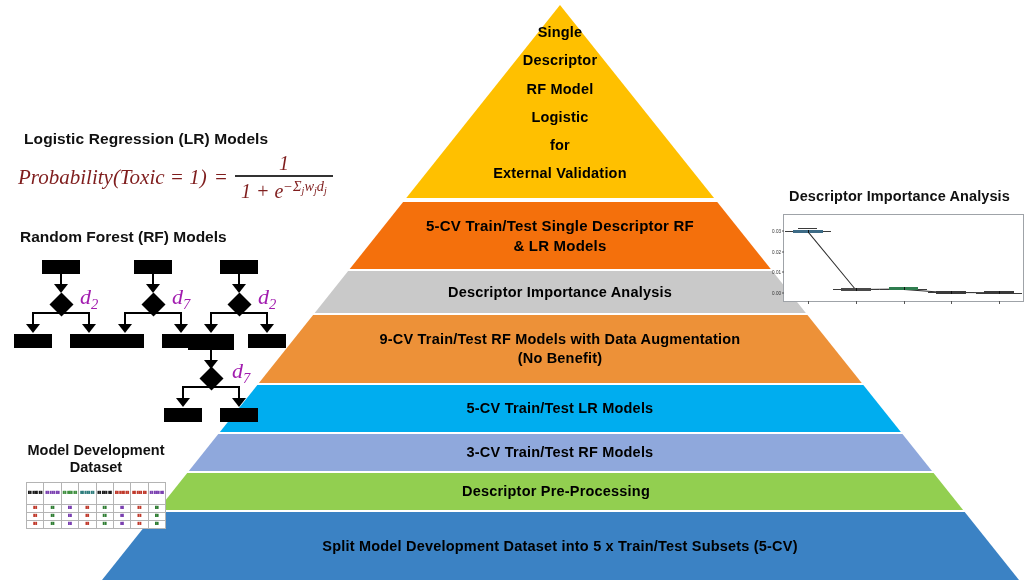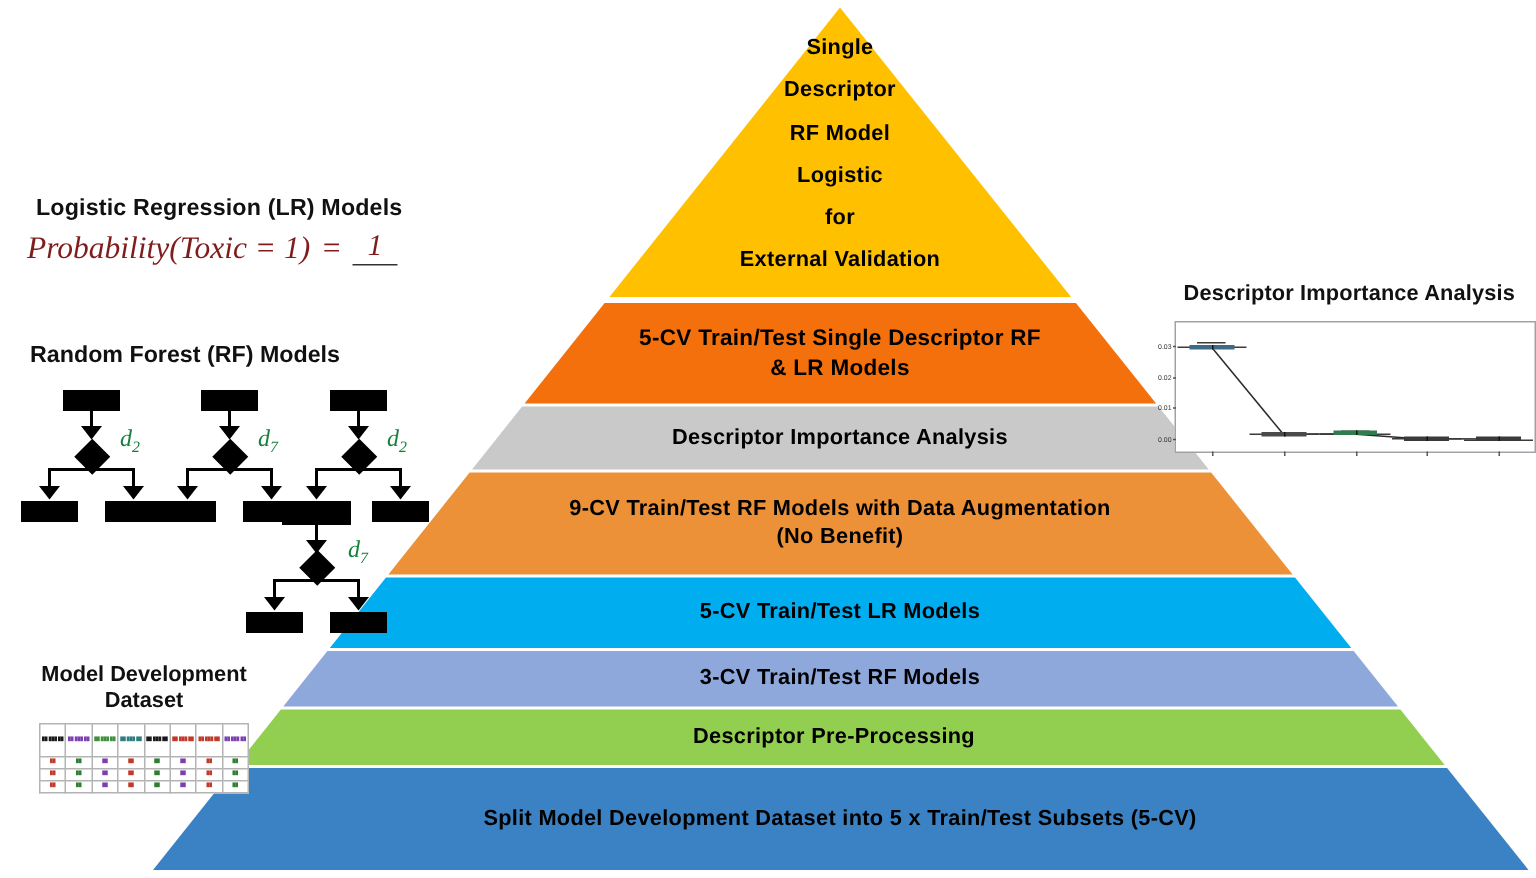--- a/index.html
+++ b/index.html
@@ -54,21 +54,21 @@
   .t-leaf{position:absolute;width:38px;height:17px;background:#000;}
   .t-dia{position:absolute;width:17px;height:17px;background:#000;
          transform:rotate(45deg);}
   .t-line{position:absolute;background:#000;}
   .arrowdn{position:absolute;width:0;height:0;
     border-left:7px solid transparent;border-right:7px solid transparent;
     border-top:9px solid #000;}
   .dlab{
     position:absolute;
     font-family:"Liberation Serif", serif;
-    font-style:italic;font-size:16px;color:#15803d;
+    font-style:italic;font-size:22px;color:#a21caf;
   }
   .dlab i{font-style:italic;}
   .dlab sub{font-size:.66em;}
 
   
   #ds-block{position:absolute;left:6px;top:442px;width:180px;}
   #ds-title{
     font-size:14.5px;font-weight:bold;color:#111;text-align:center;
     line-height:1.2;white-space:pre-line;
   }
@@ -148,20 +148,21 @@
     </div>
 
   <div id="lr-block">
     <div id="lr-title">Logistic Regression  (LR) Models</div>
     <div id="lr-formula">
       <span>Probability(Toxic = 1)</span>
       <span>=</span>
       <span class="frac">
         <span class="num">1</span>
         <span class="bar"></span>
+        <span class="den"><span>1 +  e</span><span class="sup"><span>−Σ</span><span class="supinner">j</span><span>w</span><span class="supinner">j</span><span>d</span><span class="supinner">j</span></span></span>
       </span>
     </div>
   </div>
 
   <div id="rf-block">
     <div id="rf-title">Random Forest (RF) Models</div>
     <div id="trees">
         <div class="tree" style="left: 8px; top: 4px;">
           <div class="t-leaf" style="left: 20px; top: 0px; width: 38px; height: 14px;"></div>
           <div class="t-line" style="left: 38px; top: 14px; width: 2px; height: 12px;"></div>

